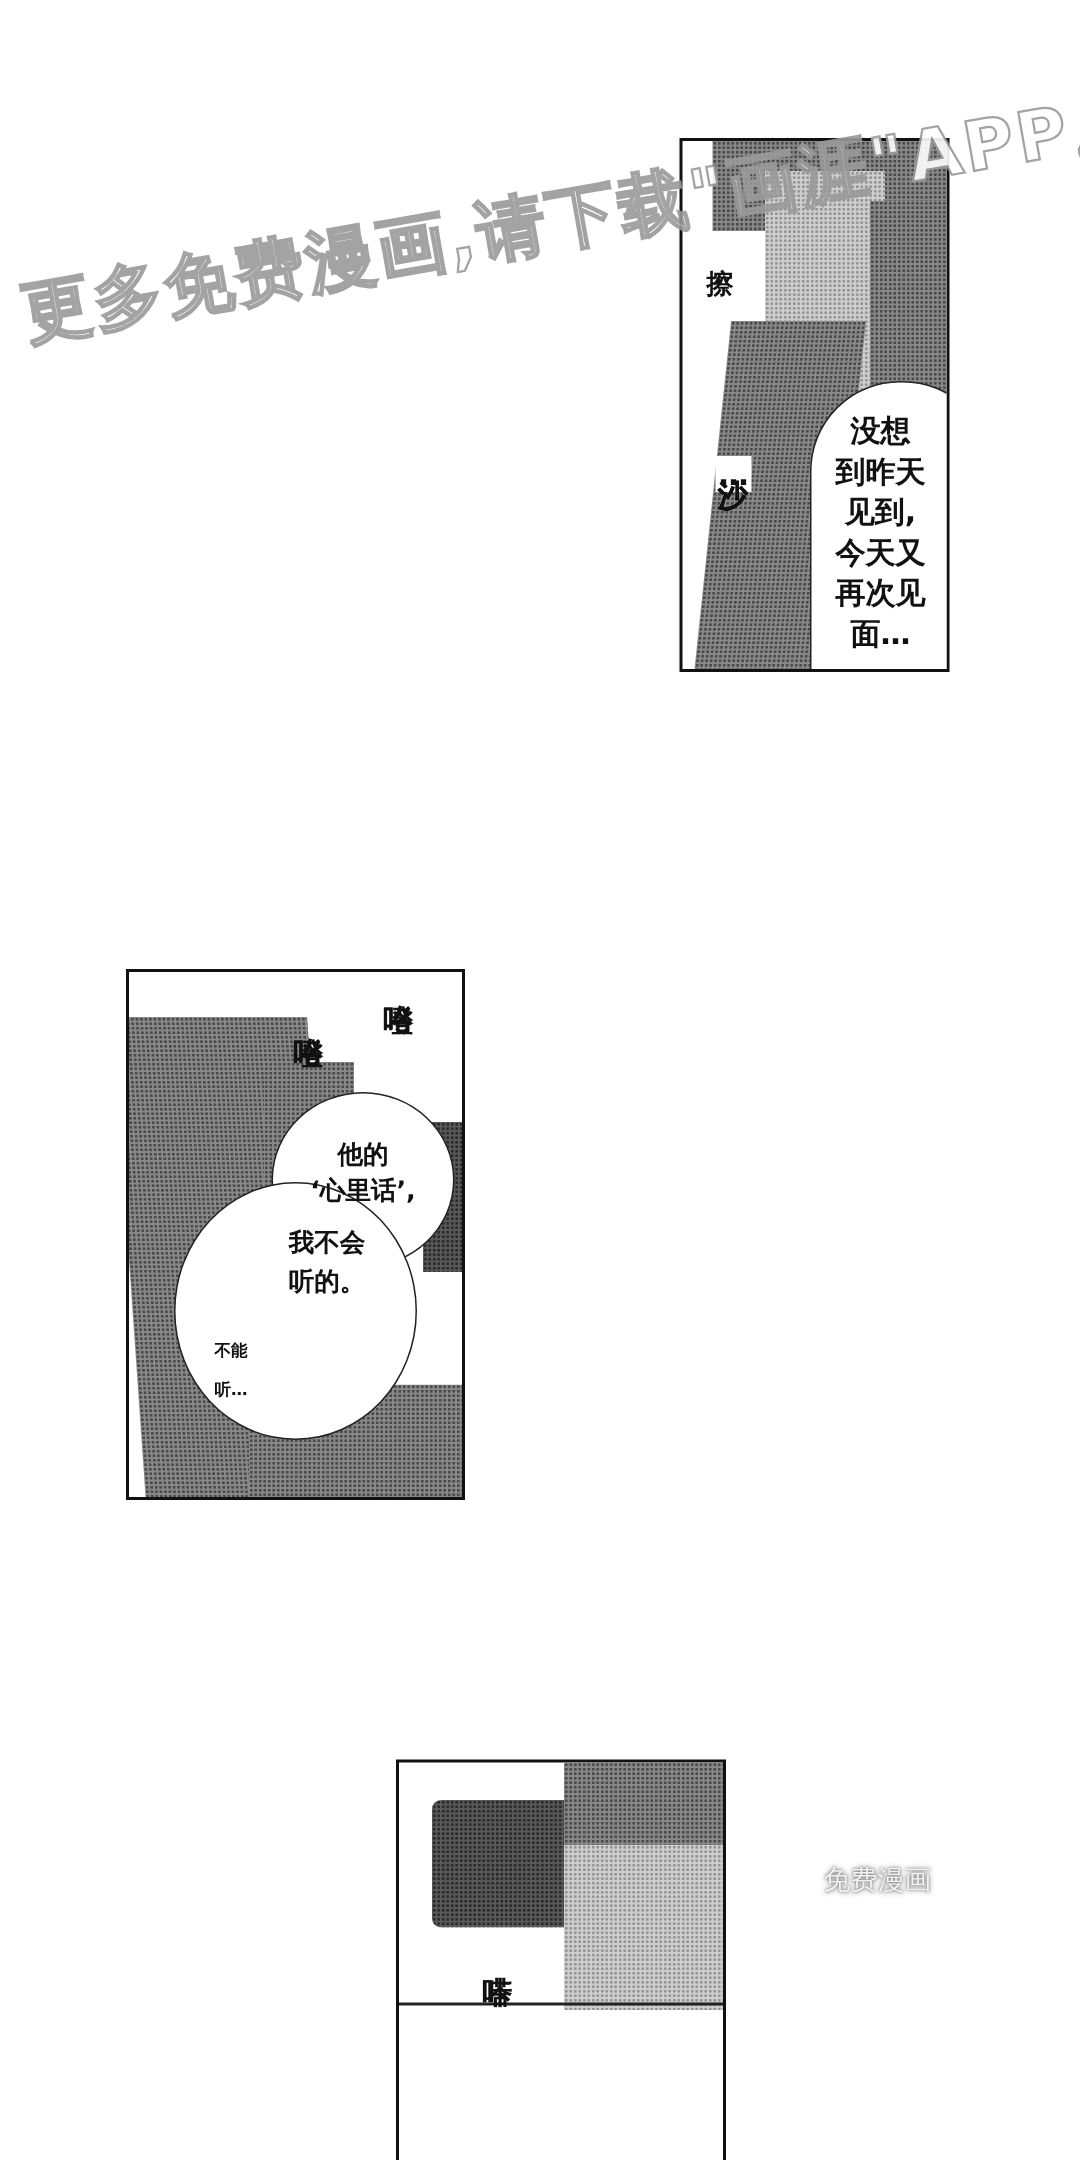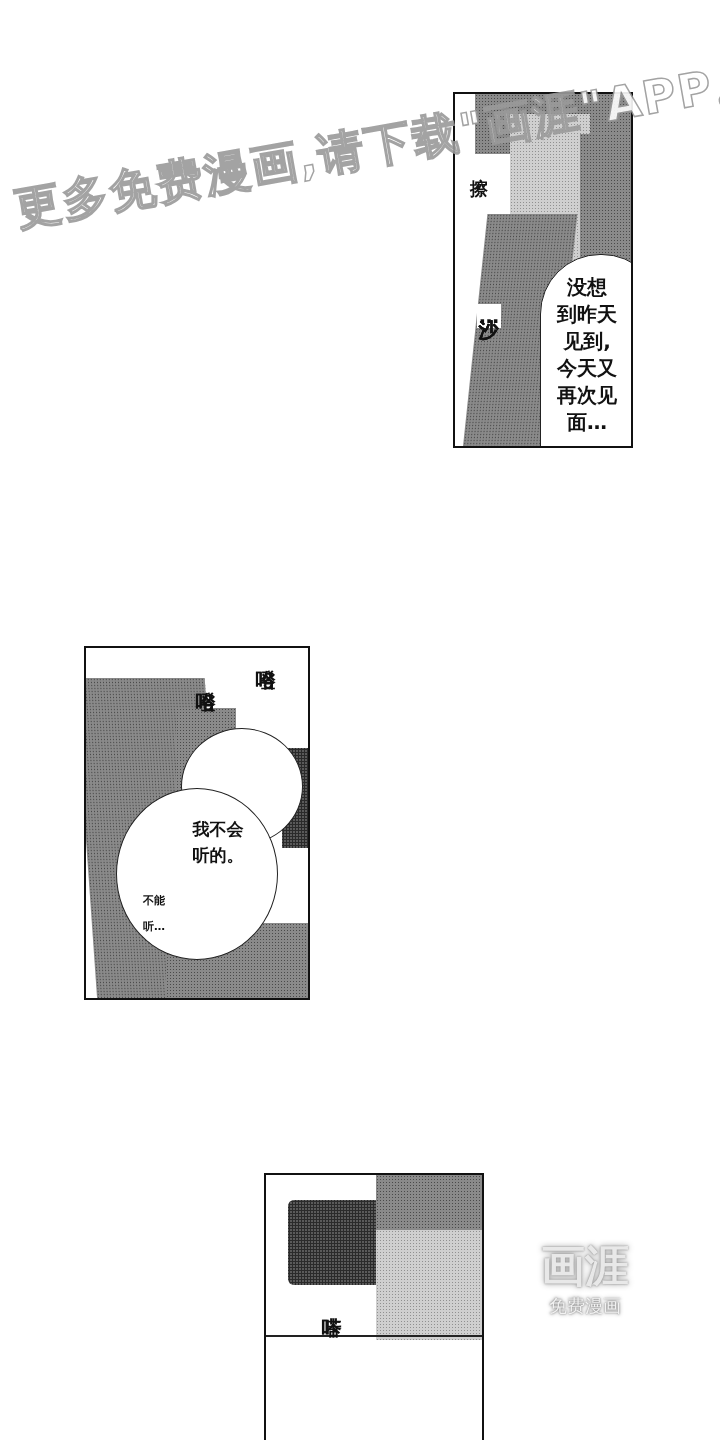--- a/index.html
+++ b/index.html
@@ -47,30 +47,31 @@
 
 <div class="panel" style="left:84px;top:646px;width:226px;height:354px;">
   <div class="tone" style="left:0;top:30px;width:130px;height:324px;transform:skewX(4deg);"></div>
   <div class="tone" style="left:90px;top:60px;width:60px;height:200px;"></div>
   <div class="tone-dark" style="left:196px;top:100px;width:30px;height:100px;"></div>
   <div class="tone" style="left:80px;top:275px;width:146px;height:79px;border-radius:30px 0 0 0;"></div>
   <div class="vtext" style="left:168px;top:6px;">咯噔</div>
   <div class="vtext" style="left:108px;top:28px;">咯噔</div>
   <div class="bubble" style="left:95px;top:80px;width:120px;height:115px;"></div>
   <div class="bubble" style="left:30px;top:140px;width:160px;height:170px;"></div>
+  <div class="btext" style="left:96px;top:110px;width:120px;font-size:17px;line-height:24px;">他的
+‘心里话’,</div>
   <div class="btext" style="left:82px;top:168px;width:100px;font-size:17px;line-height:26px;">我不会
 听的。</div>
   <div class="btext" style="left:38px;top:212px;width:60px;font-size:11px;line-height:26px;margin-top:28px;">不能
 听…</div>
 </div>
 
 <div class="panel" style="left:264px;top:1173px;width:220px;height:280px;">
   <div class="tone-dark" style="left:22px;top:25px;width:100px;height:85px;border-radius:6px;"></div>
   <div class="tone" style="left:110px;top:0;width:110px;height:60px;"></div>
   <div class="tone-light" style="left:110px;top:55px;width:110px;height:110px;"></div>
   <div style="position:absolute;left:0;top:160px;width:220px;height:1.5px;background:#222;"></div>
   <div class="vtext" style="left:54px;top:127px;">咔嗒</div>
 </div>
 
 <div class="logo">
-  <div class="logo-main">画涯</div>
   <div class="logo-sub">免费漫画</div>
 </div>
 
 </body></html>

